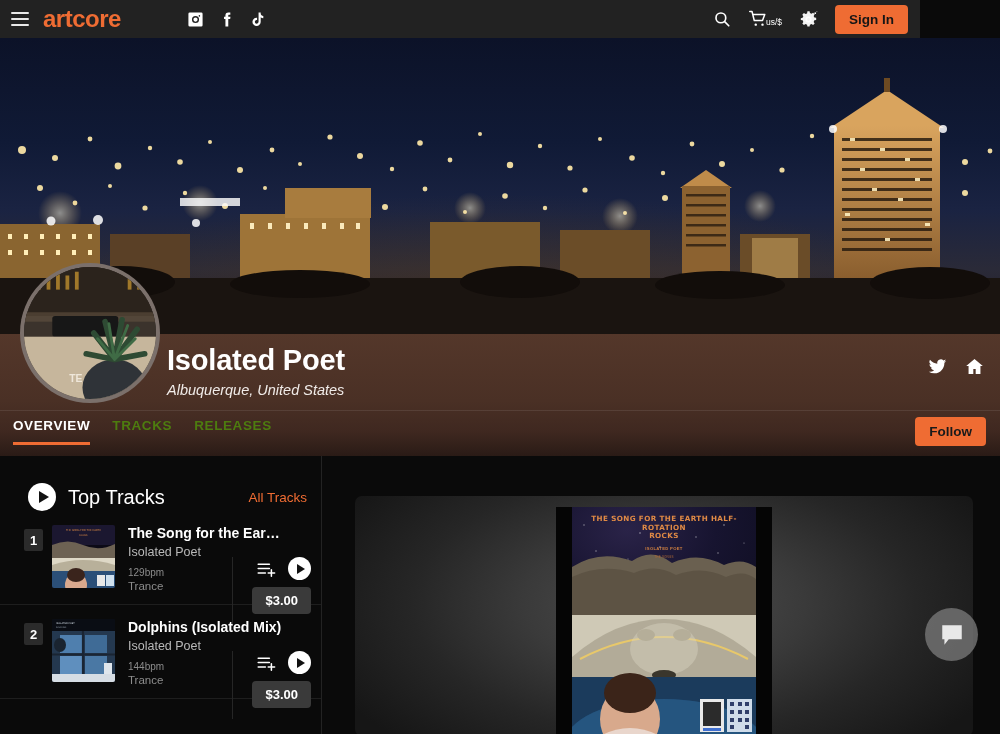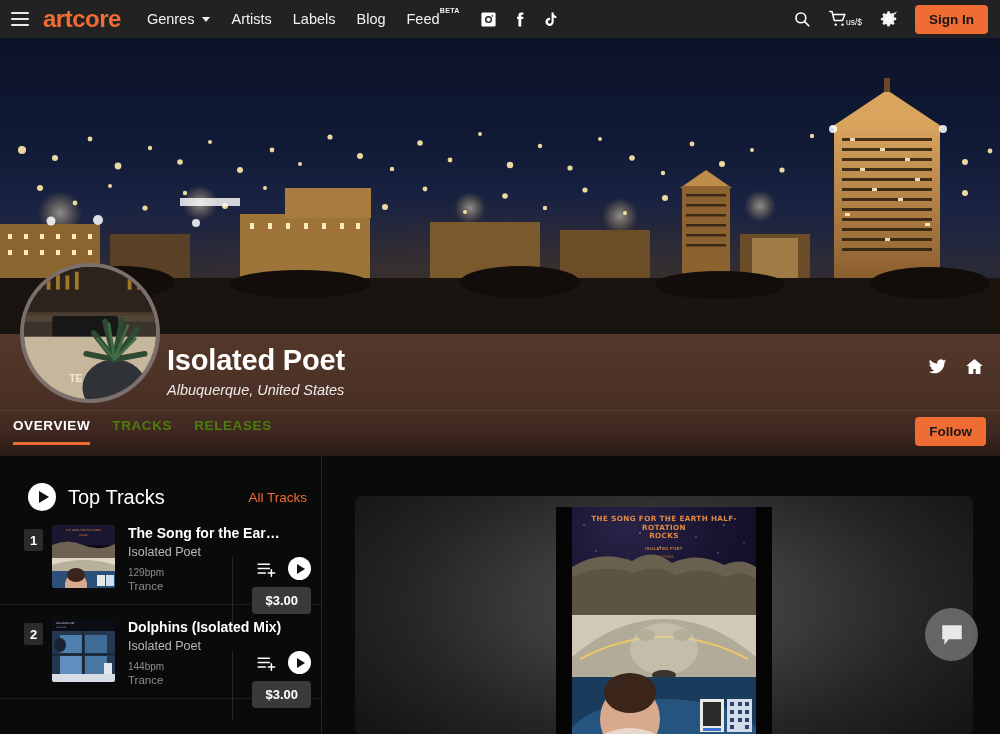--- a/index.html
+++ b/index.html
@@ -5,21 +5,21 @@
   * { box-sizing: border-box; margin: 0; padding: 0; }
   html, body {
     width: 1000px; height: 734px;
     background: #0a0a0a;
     font-family: "Liberation Sans", sans-serif;
     overflow: hidden;
   }
 
   
   .topnav {
-    position: absolute; top: 0; left: 0; width: 1000px; height: 38px;
+    position: absolute; top: 0; left: 0; width: 920px; height: 38px;
     background: #222222;
     display: flex; align-items: center;
     z-index: 50;
   }
   .hamburger {
     width: 18px; height: 14px; margin-left: 11px; margin-right: 14px;
     display: flex; flex-direction: column; justify-content: space-between;
     cursor: pointer;
   }
   .hamburger i { display: block; height: 2px; background: #e9e9e9; border-radius: 1px; }
@@ -237,33 +237,20 @@
 <body>
 
 <div class="topnav">
   <div class="hamburger">
     <i></i>
       <i></i>
       <i></i>
   </div>
   <div class="logo">artcore</div>
 
-  <div class="navlinks">
-    <div class="navlink">
-      <span>Genres</span>
-      <span class="caret"></span>
-    </div>
-    <div class="navlink">Artists</div>
-    <div class="navlink">Labels</div>
-    <div class="navlink">Blog</div>
-    <div class="navlink">
-      <span>Feed</span>
-      <span class="beta">BETA</span>
-    </div>
-  </div>
 
   <div class="socials">
     <svg class="soc-icon" viewBox="0 0 24 24">
       <path d="M4 2h16a2 2 0 0 1 2 2v16a2 2 0 0 1-2 2H4a2 2 0 0 1-2-2V4a2 2 0 0 1 2-2zm8 5a5 5 0 1 0 0 10 5 5 0 0 0 0-10zm0 2a3 3 0 1 1 0 6 3 3 0 0 1 0-6zm5.5-3.2a1.1 1.1 0 1 0 0 2.2 1.1 1.1 0 0 0 0-2.2z"></path>
     </svg>
     <svg class="soc-icon" viewBox="0 0 24 24">
       <path d="M14.5 8.2V6.4c0-.8.2-1.2 1.3-1.2h1.6V2.1h-2.7c-3.1 0-4.2 1.6-4.2 4.1v2h-2v3.2h2V22h4v-10.6h2.7l.4-3.2h-3.1z"></path>
     </svg>
     <svg class="soc-icon" viewBox="0 0 24 24">
       <path d="M16.5 2h-3v13.3a2.6 2.6 0 1 1-2.1-2.6V9.6a5.8 5.8 0 1 0 5.1 5.7V8.9c1 .8 2.3 1.3 3.7 1.3V7.1c-2 0-3.7-1.6-3.7-3.6V2z"></path>

